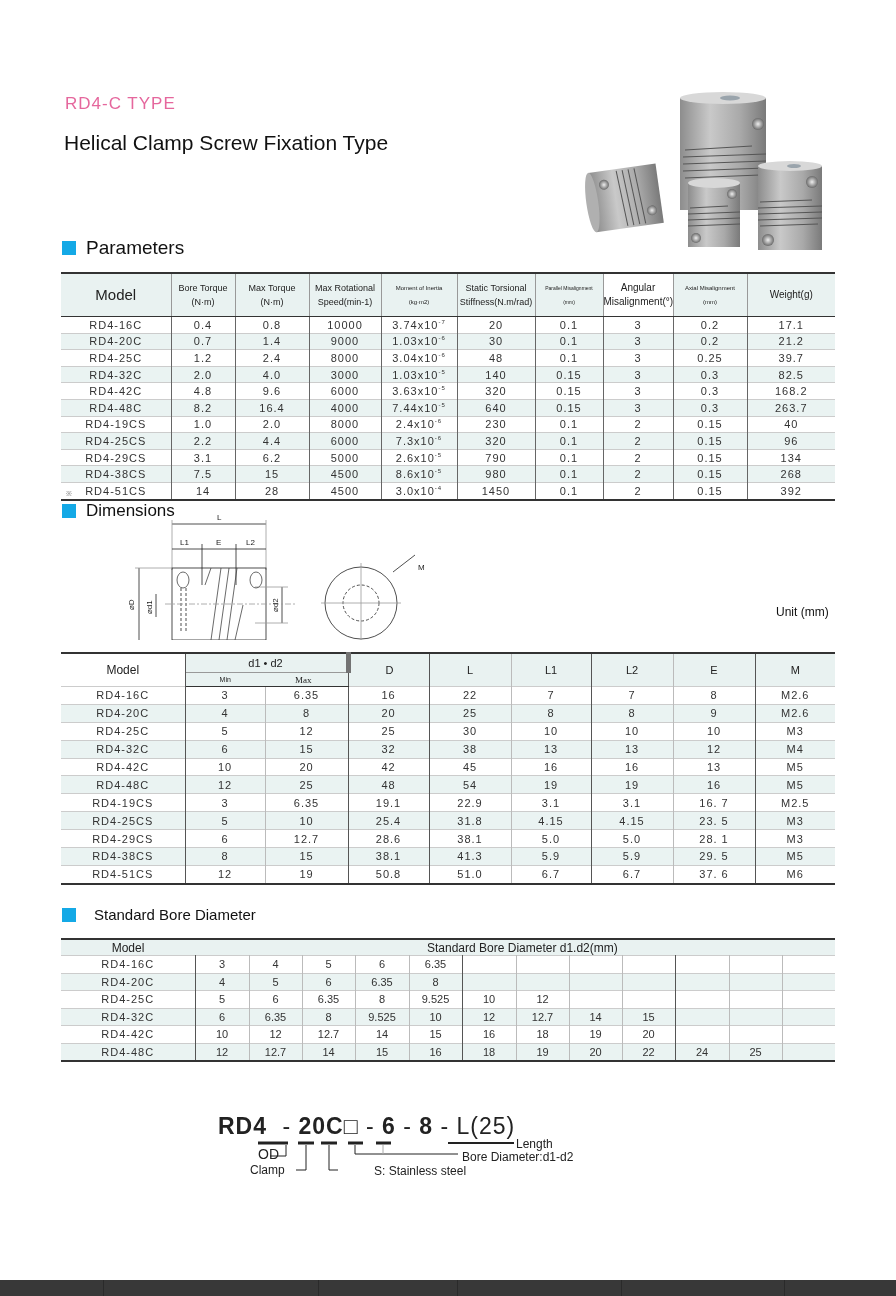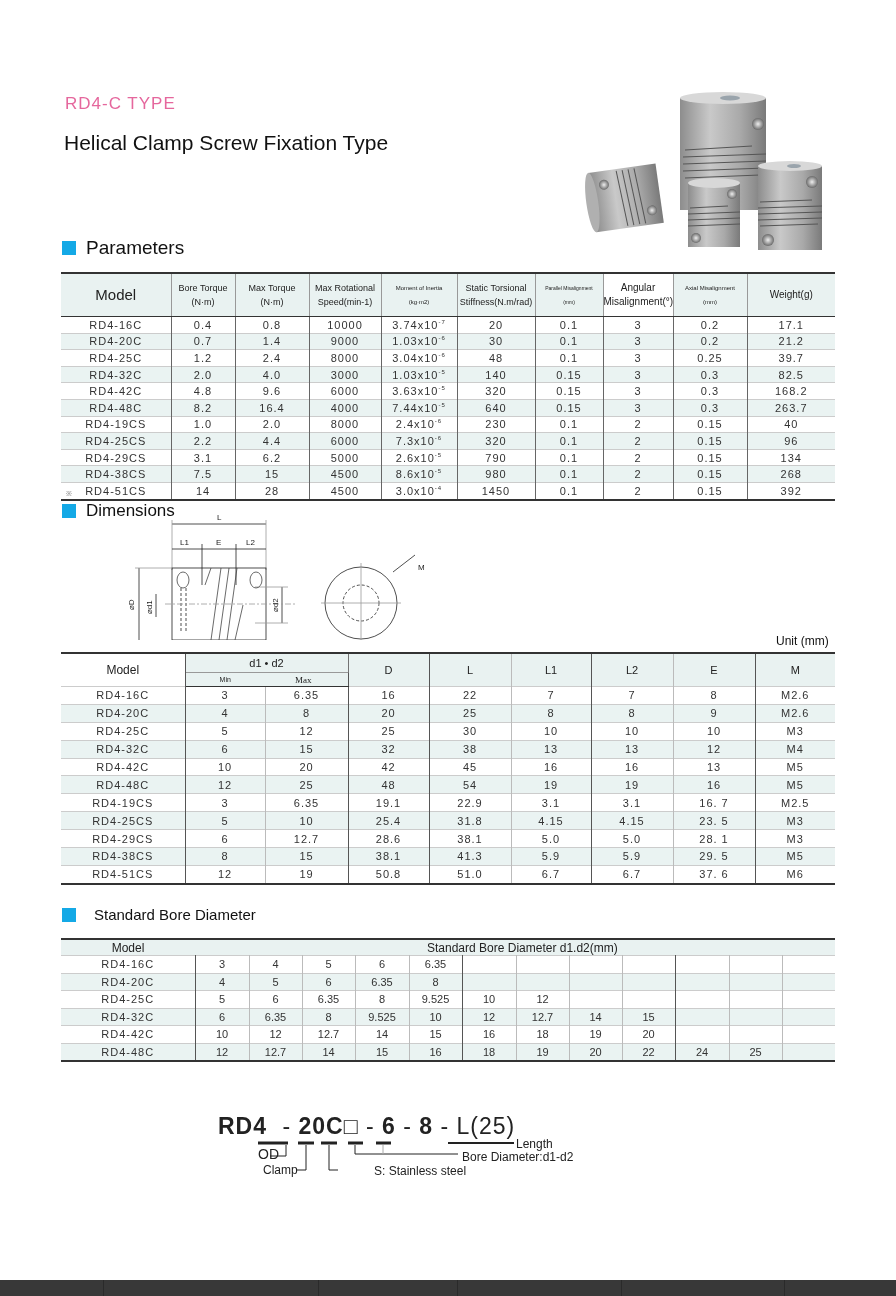--- a/index.html
+++ b/index.html
@@ -35,21 +35,21 @@
   
   #dims { left:61px; top:652px; width:774px; border-top:2px solid #333; border-bottom:2px solid #333; font-size:11px; }
   #dims th { background:#e9f2f1; font-size:11px; border-right:1px solid #999; color:#222; }
   #dims th.model-h { font-size:12px; background:#fff; }
   #dims th.sub-small { font-size:7px; height:13px; border-top:1px solid #999; }
   #dims th.sub-max { font-size:9px; text-align:left; padding-left:30px; height:13px; border-top:1px solid #999; border-right:1px solid #999; }
   #dims td { height:16.9px; border-right:1px solid #bbb; border-top:1px solid #ccc; letter-spacing:1px; }
   #dims td.strong-r { border-right:1px solid #555; }
   #dims td:last-child, #dims th:last-child { border-right:none; }
   #dims tr.last-hdr th { border-bottom:1px solid #333; }
-  .unit-label { left:776px; top:634px; font-size:12px; color:#111; }
+  .unit-label { left:776px; top:605px; font-size:12px; color:#111; }
 
   
   #bore { left:61px; top:938px; width:774px; border-top:2px solid #333; border-bottom:2px solid #333; font-size:11px; }
   #bore th { background:#e9f2f1; height:15px; font-size:12px; color:#222; }
   #bore th.model-h { text-align:center; }
   #bore th.span-h { text-align:center; }
   #bore td { height:16.5px; border-right:1px solid #bbb; border-top:1px solid #ccc; }
   #bore td.first { border-right:1px solid #555; letter-spacing:1px; }
   #bore td:last-child { border-right:none; }
 
@@ -400,21 +400,21 @@
       <col style="width:81px">
     <col style="width:82px">
       <col style="width:80px">
       <col style="width:82px">
       <col style="width:82px">
       <col style="width:80px">
   </colgroup>
   <thead>
     <tr>
       <th rowspan="2" class="model-h" style="border-right:1px solid #555;">Model</th>
-      <th colspan="2" style="height:18px;border-right:1px solid #737373;">d1 • d2</th>
+      <th colspan="2" style="height:18px;border-right:5px solid #737373;">d1 • d2</th>
       <th rowspan="2" style="border-right:1px solid #555;">D</th>
       <th rowspan="2" style="border-right:1px solid #bbb;">L</th>
       <th rowspan="2" style="border-right:1px solid #555;">L1</th>
       <th rowspan="2" style="border-right:1px solid #bbb;">L2</th>
       <th rowspan="2" style="border-right:1px solid #555;">E</th>
       <th rowspan="2">M</th>
     </tr>
     <tr class="last-hdr">
       <th class="sub-small" style="border-right:none;">Min</th>
       <th class="sub-max" style="border-right:1px solid #555;font-family:Liberation Serif, serif;">Max</th>
@@ -689,21 +689,21 @@
     <path d="M68 5 V16 H52" stroke-width="1"></path>
     <path d="M88 5 V30 H78" stroke-width="1"></path>
     <path d="M111 5 V30 H120" stroke-width="1"></path>
     <path d="M137 5 V14 H240" stroke-width="1"></path>
     <line x1="165" y1="5" x2="165" y2="14" stroke="#aaa" stroke-width="1"></line>
   </g>
 </svg>
 <div class="abs code-label" style="left:516px;top:1137px;">Length</div>
 <div class="abs code-label" style="left:462px;top:1150px;">Bore Diameter:d1-d2</div>
 <div class="abs code-label" style="left:258px;top:1146px;font-size:14px;">OD</div>
-<div class="abs code-label" style="left:263px;top:1163px;">Clamp</div>
+<div class="abs code-label" style="left:250px;top:1163px;">Clamp</div>
 <div class="abs code-label" style="left:374px;top:1164px;">S: Stainless steel</div>
 
 <div class="abs bottom-bar">
   <div style="width:103px"></div>
   <div style="width:214px"></div>
   <div style="width:138px"></div>
   <div style="width:163px"></div>
   <div style="width:162px"></div>
   <div style="flex:1;border-right:none"></div>
 </div>

